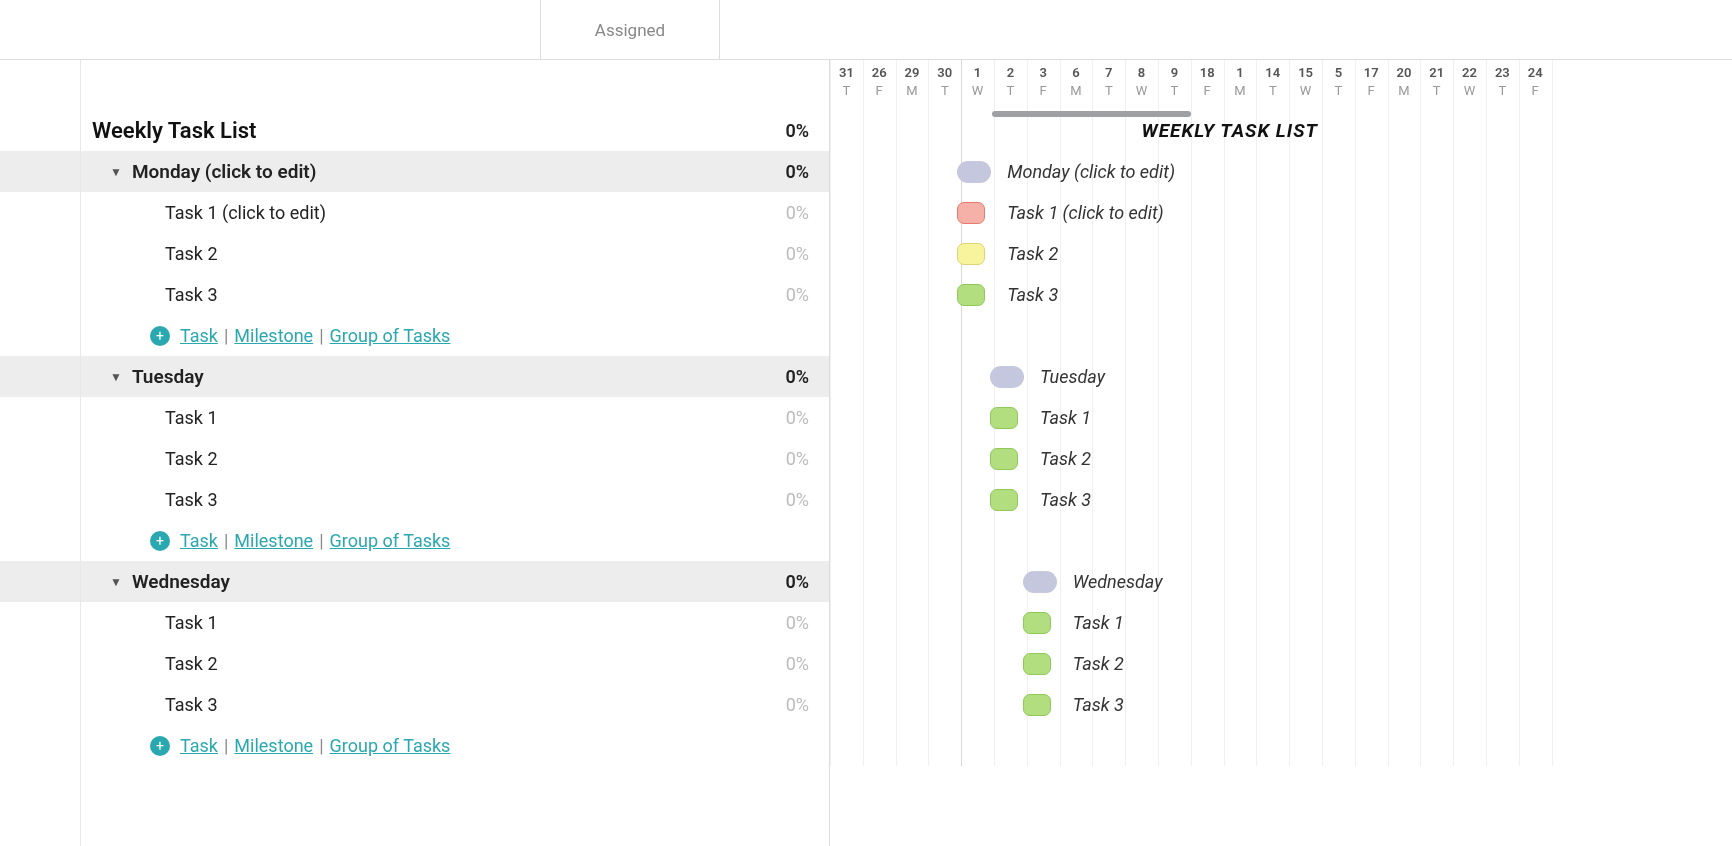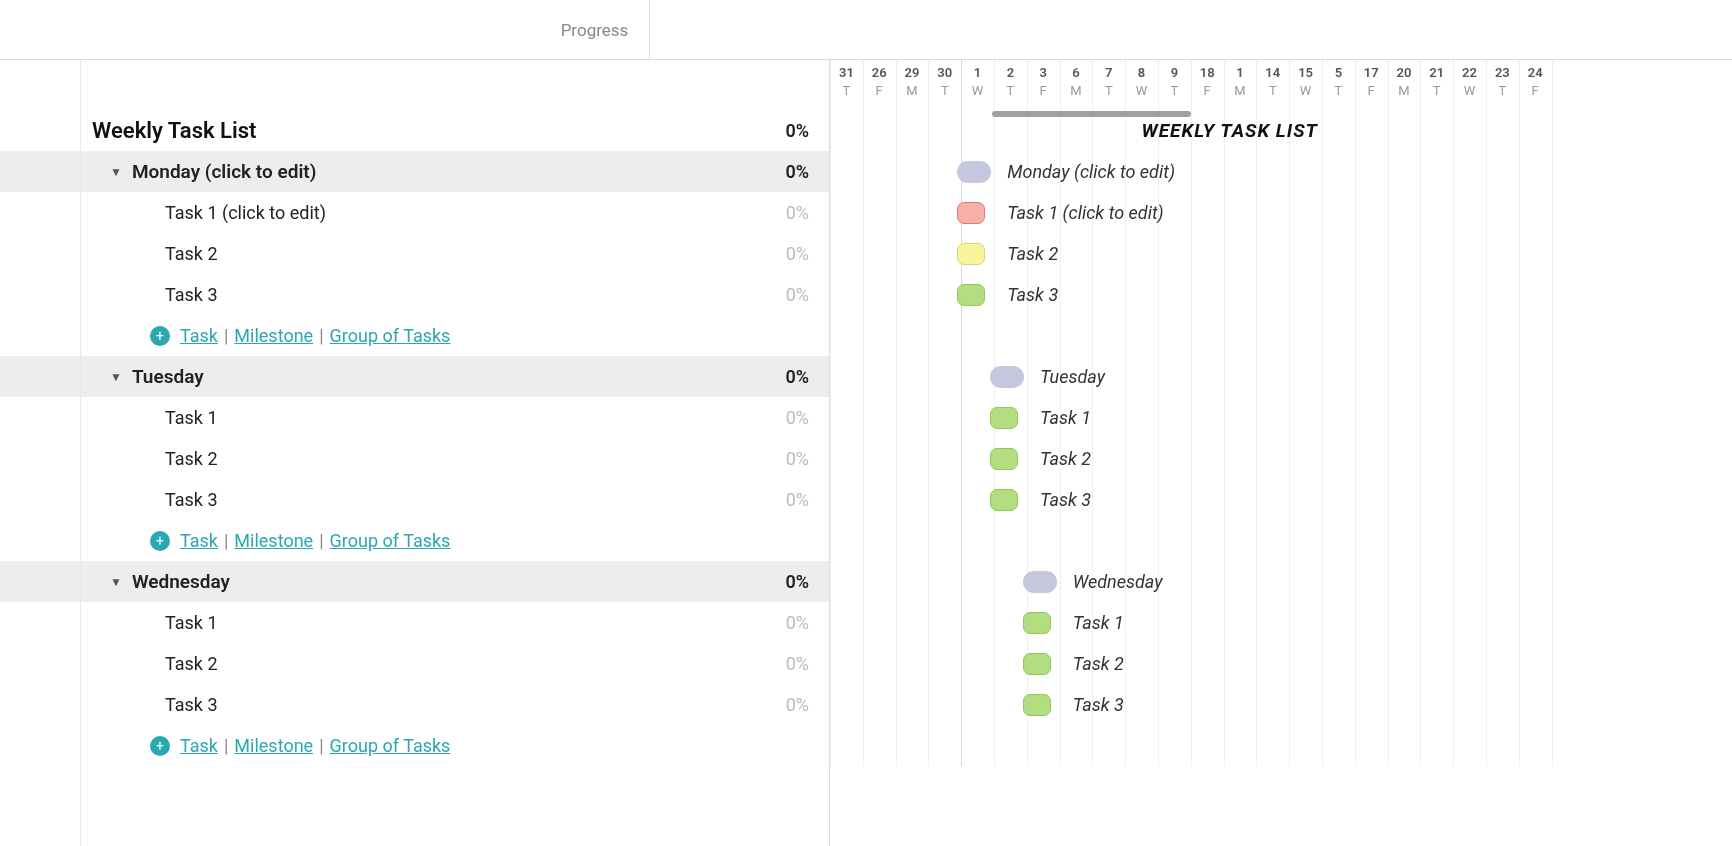--- a/index.html
+++ b/index.html
@@ -151,21 +151,21 @@
      position:absolute; top:0; bottom:0; width:1px; background:#e8e8e8;
      left:80px;
   }
 </style>
 </head>
 <body>
 
 <div class="root">
   <div class="top-header">
     <div class="left-pad"></div>
-    <div class="col-progress">Progress</div>
+    <div class="col-assigned">Assigned</div>
   </div>
 
   <div class="body-area">
 
     <div style="display:flex; width:100%;">
       <div class="left-panel">
         <div class="left-margin-line"></div>
         <div style="height:50px;"></div>
         <div id="left-rows">
             <div class="row project-title">

